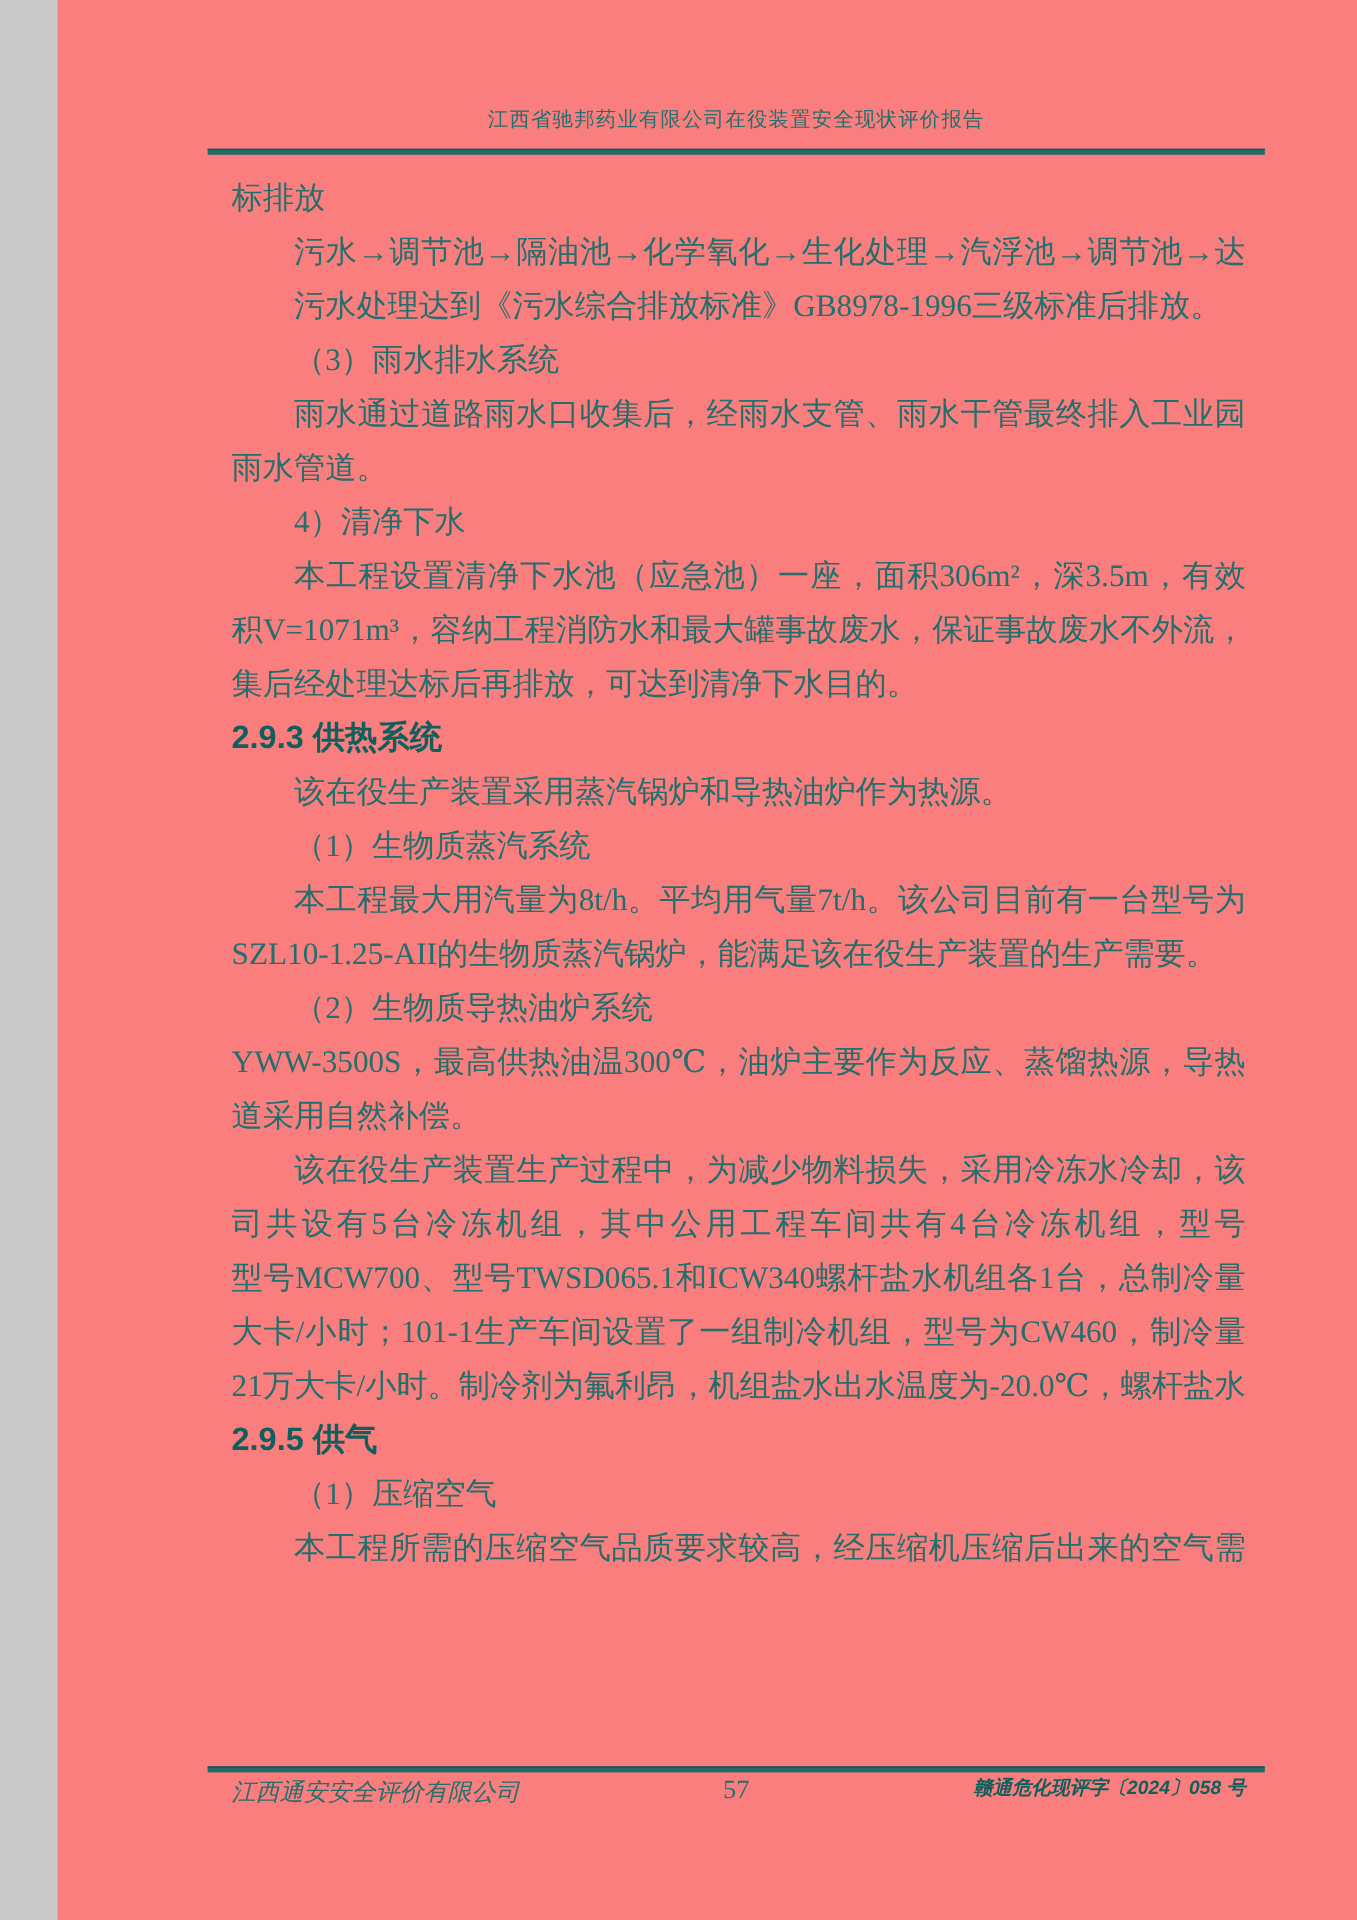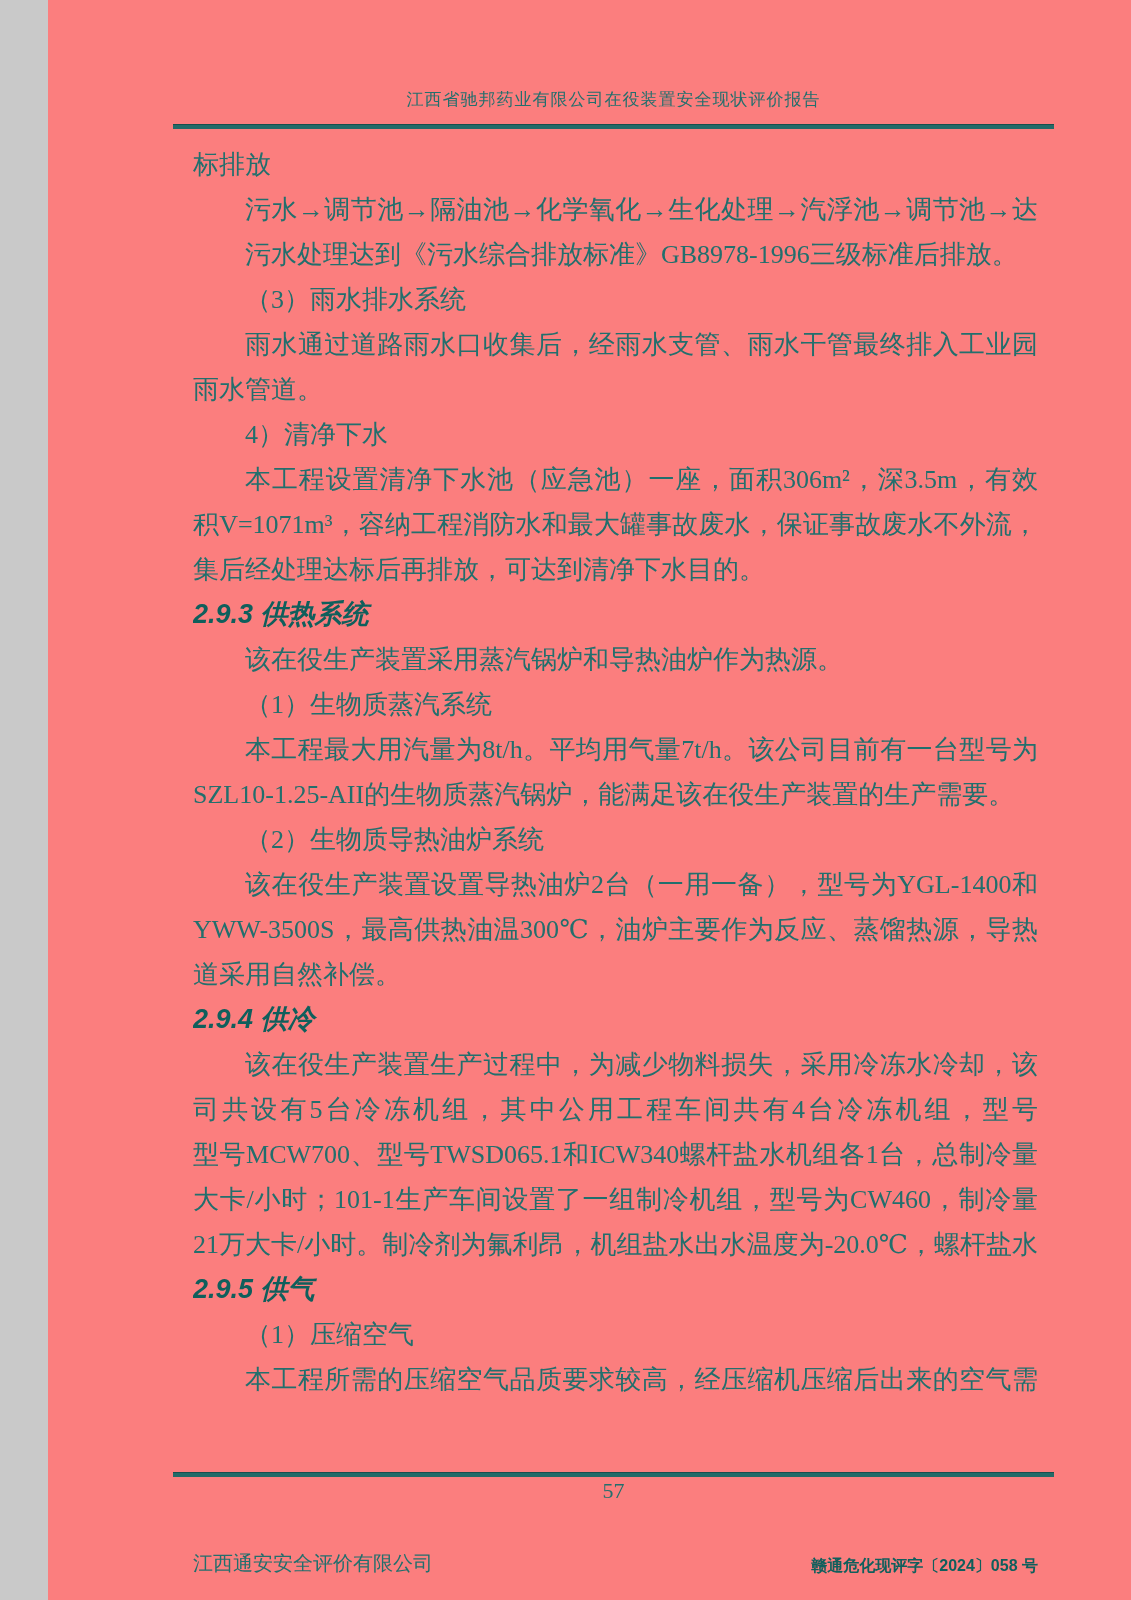--- a/index.html
+++ b/index.html
@@ -49,38 +49,38 @@
     white-space:normal;
     text-align:justify;
     text-align-last:justify;
   }
   .line.indent{padding-left:52px;}
   .line.heading{
     font-weight:bold;
     font-family:"Liberation Sans","DejaVu Sans",sans-serif;
     color:var(--ink-strong);
     font-size:27px;
-    font-style:italic;
   }
   
   .footer-rule{
     position:absolute;top:1472px;left:125px;width:881px;height:4px;
     background:var(--rule);
     border-top:1px solid #184f4d;
   }
   .footer-page-number{
     position:absolute;top:1478px;left:0;width:100%;
     text-align:center;
     font-size:22px;
     color:var(--ink);
   }
   .footer-row{
-    position:absolute;top:1550px;left:145px;width:845px;
-    display:flex;justify-content:space-between;align-items:flex-end;
+    position:absolute;top:1480px;left:145px;width:845px;
+    display:flex;justify-content:space-between;align-items:flex-start;
     color:var(--ink);
+    font-style:italic;
   }
   .footer-company{font-size:20px;}
   .footer-docnum{
     font-size:16px;font-weight:bold;
     font-family:"Liberation Sans","DejaVu Sans",sans-serif;
     color:var(--ink-strong);
   }
 </style>
 </head>
 <body>
@@ -100,24 +100,22 @@
       <div class="line indent">4）清净下水</div>
       <div class="line indent justify">本工程设置清净下水池（应急池）一座，面积306m²，深3.5m，有效容</div>
       <div class="line justify">积V=1071m³，容纳工程消防水和最大罐事故废水，保证事故废水不外流，收</div>
       <div class="line">集后经处理达标后再排放，可达到清净下水目的。</div>
       <div class="line heading">2.9.3 供热系统</div>
       <div class="line indent">该在役生产装置采用蒸汽锅炉和导热油炉作为热源。</div>
       <div class="line indent">（1）生物质蒸汽系统</div>
       <div class="line indent justify">本工程最大用汽量为8t/h。平均用气量7t/h。该公司目前有一台型号为</div>
       <div class="line">SZL10-1.25-AII的生物质蒸汽锅炉，能满足该在役生产装置的生产需要。</div>
       <div class="line indent">（2）生物质导热油炉系统</div>
-      <div class="line indent justify">该在役生产装置设置导热油炉2台（一用一备），型号为YGL-1400和</div>
       <div class="line justify">YWW-3500S，最高供热油温300℃，油炉主要作为反应、蒸馏热源，导热油管</div>
       <div class="line">道采用自然补偿。</div>
-      <div class="line heading">2.9.4 供冷</div>
       <div class="line indent justify">该在役生产装置生产过程中，为减少物料损失，采用冷冻水冷却，该公</div>
       <div class="line justify">司共设有5台冷冻机组，其中公用工程车间共有4台冷冻机组，型号7BSS550、</div>
       <div class="line justify">型号MCW700、型号TWSD065.1和ICW340螺杆盐水机组各1台，总制冷量为50万</div>
       <div class="line justify">大卡/小时；101-1生产车间设置了一组制冷机组，型号为CW460，制冷量为</div>
       <div class="line justify">21万大卡/小时。制冷剂为氟利昂，机组盐水出水温度为-20.0℃，螺杆盐水</div>
       <div class="line heading">2.9.5 供气</div>
       <div class="line indent">（1）压缩空气</div>
       <div class="line indent justify">本工程所需的压缩空气品质要求较高，经压缩机压缩后出来的空气需进</div>
     </div>
 

